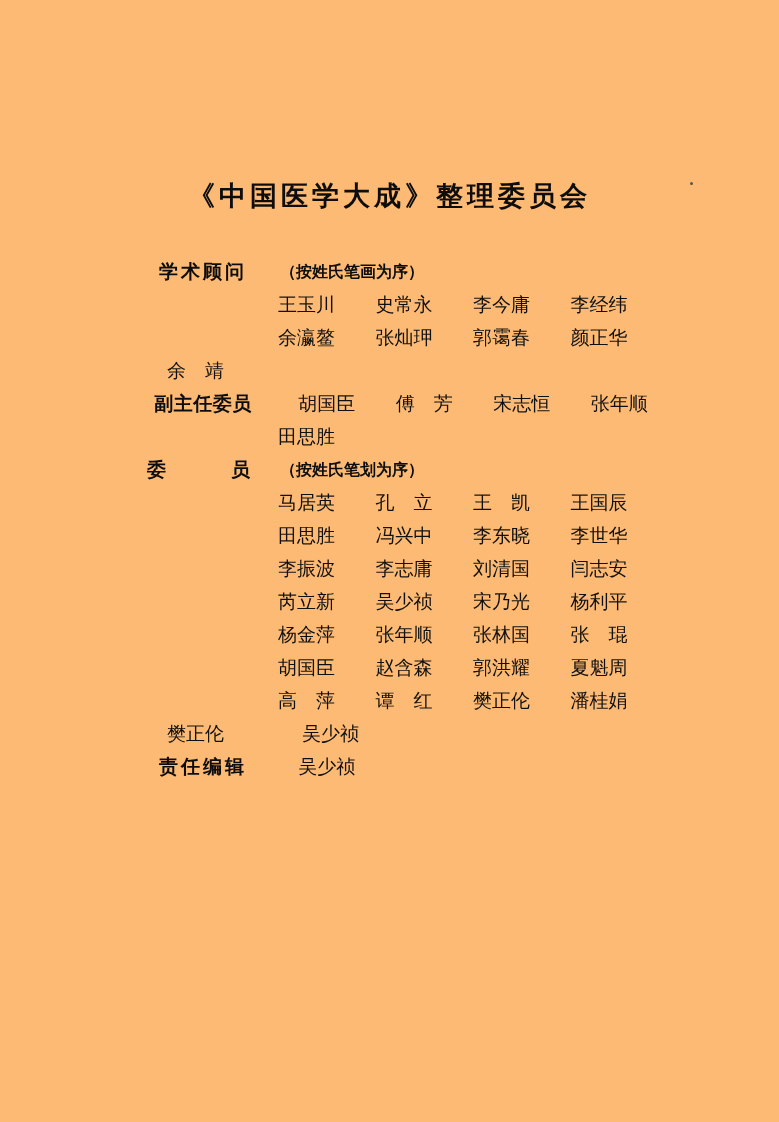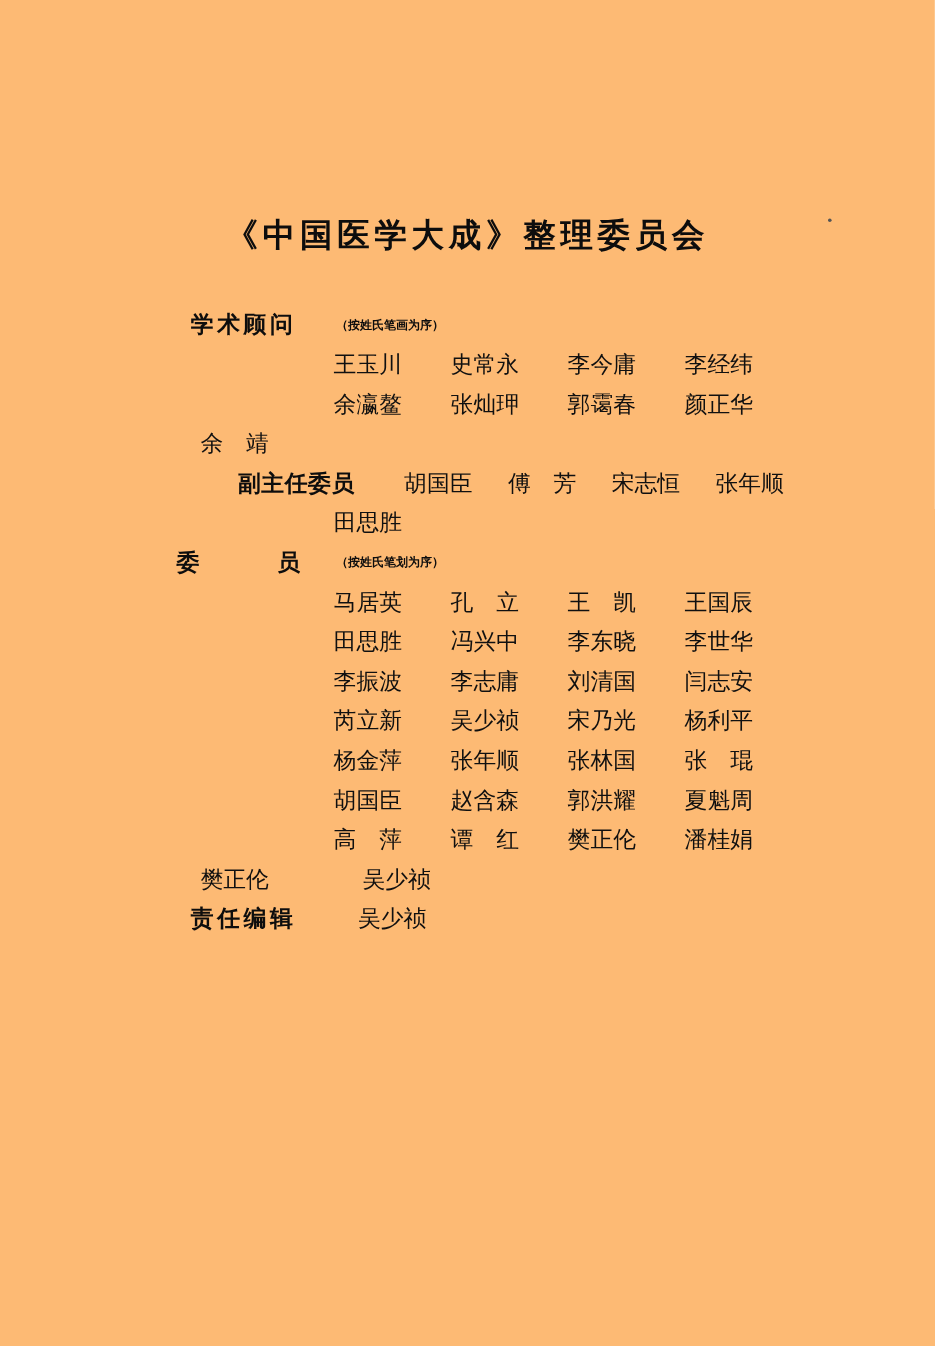--- a/index.html
+++ b/index.html
@@ -62,23 +62,23 @@
     font-size: 19px;
     font-weight: 700;
     letter-spacing: 0px;
     color: #0d0d0d;
     line-height: 31px;
     white-space: nowrap;
   }
   .label.sp2 { letter-spacing: 9px; }
   .label.sp3 { letter-spacing: 6px; }
   .label.sp4 { letter-spacing: 3px; }
-  .label.wide { letter-spacing: 0.5px; margin-left: 44px; }
+  .label.wide { letter-spacing: 0.5px; }
   .note {
-    font-size: 10px;
+    font-size: 16px;
     font-weight: 700;
     letter-spacing: 0px;
     color: #0d0d0d;
     line-height: 31px;
     margin-left: 2px;
     white-space: nowrap;
   }
   .names {
     flex: 1 1 auto;
     display: flex;

